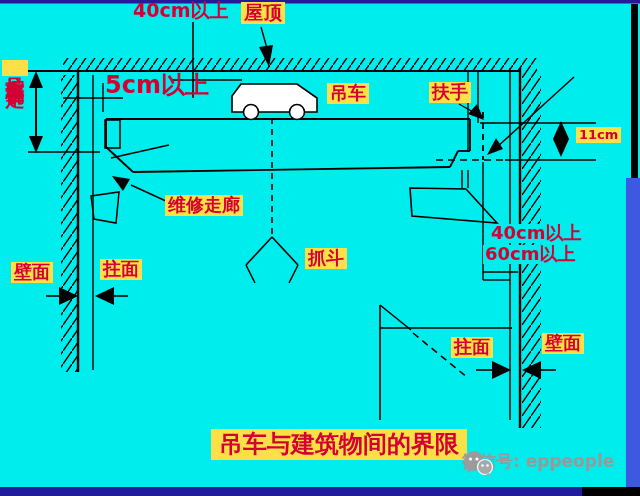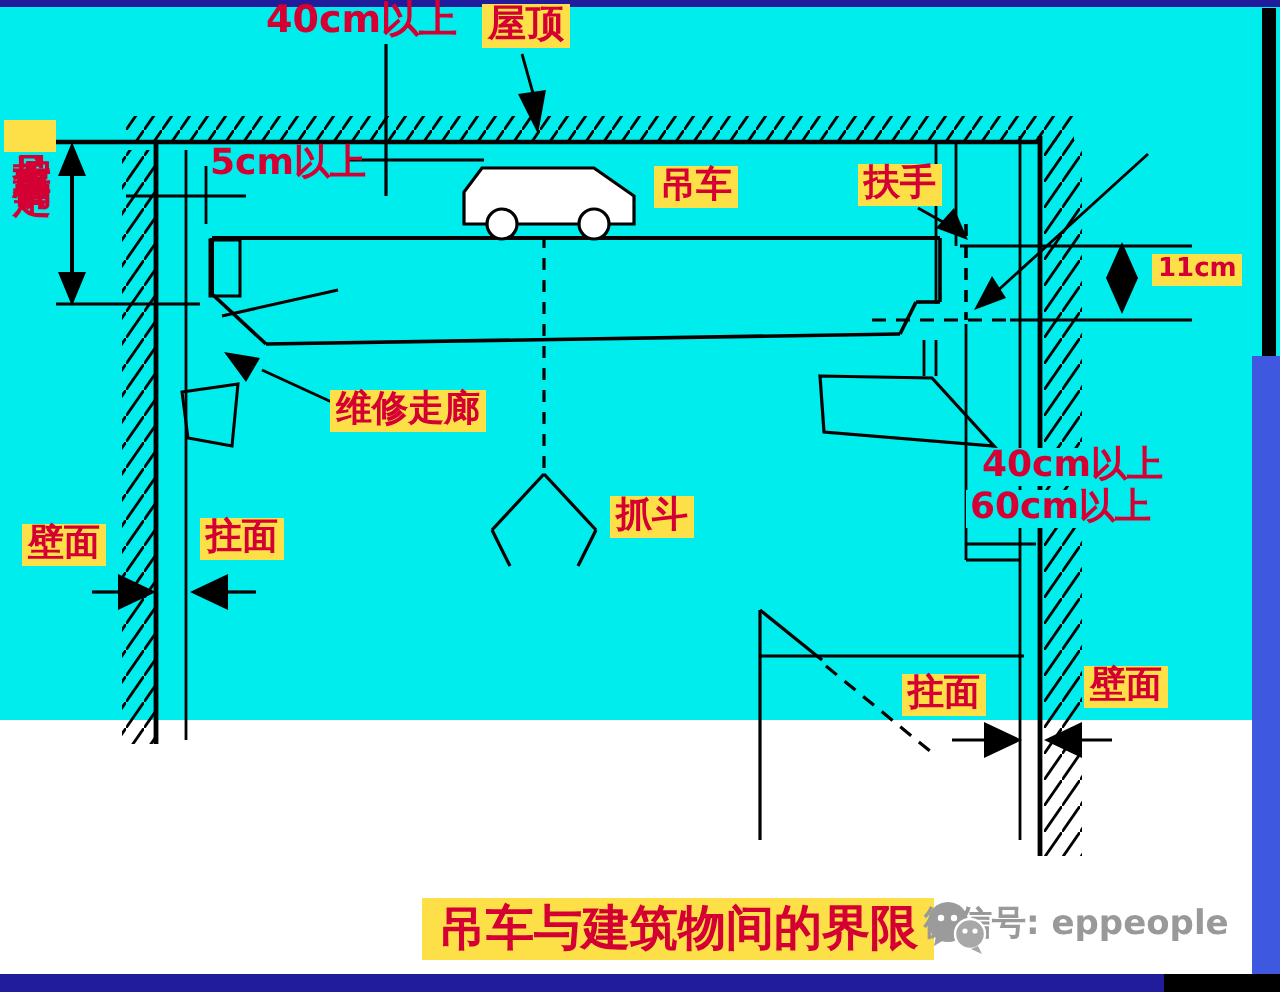--- a/index.html
+++ b/index.html
@@ -1,17 +1,17 @@
 <!DOCTYPE html>
 <html><head>
 <meta charset="utf-8">
 <style>
   html,body{margin:0;padding:0;}
   body{width:640px;height:496px;overflow:hidden;font-family:"DejaVu Sans",sans-serif;}
-  .slide{position:relative;width:640px;height:360px;background:#00EDED;}
+  .slide{position:relative;width:640px;height:496px;background:#00EDED;}
   .slide svg{position:absolute;left:0;top:0;}
   .lbl{position:absolute;color:#D40034;font-weight:bold;line-height:1.05;white-space:nowrap;
        font-family:"DejaVu Sans",sans-serif;}
   .boxed{background:#fde047;padding:1px 3px;}
   .cyanbg{background:#00EDED;padding:0 2px;}
   .vertical{writing-mode:vertical-rl;text-orientation:upright;letter-spacing:2px;}
   .title-lbl{font-size:24px;padding:3px 8px;}
   .watermark{position:absolute;display:flex;align-items:center;gap:6px;color:#999999;
              font-size:17px;font-weight:bold;}
 </style>
@@ -139,34 +139,34 @@
       <line x1="476" y1="370" x2="493" y2="370" stroke-width="1.6"></line>
       <polygon points="511,370 492,361 492,379" stroke="none"></polygon>
       <line x1="556" y1="370" x2="539" y2="370" stroke-width="1.6"></line>
       <polygon points="522,370 541,361 541,379" stroke="none"></polygon>
     </g>
   </svg>
 
   <div class="lbl" style="left:133px;top:1px;font-size:19px;">40cm以上</div>
   <div class="lbl boxed" style="left:241px;top:2px;font-size:19px;">屋顶</div>
   <div class="lbl boxed vertical" style="left:2px;top:60px;font-size:19px;">按吊车容量确定</div>
-  <div class="lbl" style="left:105px;top:73px;font-size:18px;">5cm以上</div>
+  <div class="lbl" style="left:105px;top:73px;font-size:24px;">5cm以上</div>
   <div class="lbl boxed" style="left:327px;top:83px;font-size:18px;">吊车</div>
   <div class="lbl boxed" style="left:429px;top:82px;font-size:18px;">扶手</div>
   <div class="lbl boxed" style="left:576px;top:127px;font-size:13px;">11cm</div>
   <div class="lbl boxed" style="left:165px;top:195px;font-size:18px;">维修走廊</div>
   <div class="lbl boxed" style="left:305px;top:248px;font-size:18px;">抓斗</div>
   <div class="lbl cyanbg" style="left:489px;top:224px;font-size:18px;">40cm以上</div>
   <div class="lbl cyanbg" style="left:483px;top:245px;font-size:18px;">60cm以上</div>
   <div class="lbl boxed" style="left:11px;top:262px;font-size:18px;">壁面</div>
   <div class="lbl boxed" style="left:100px;top:259px;font-size:18px;">拄面</div>
   <div class="lbl boxed" style="left:451px;top:337px;font-size:18px;">拄面</div>
   <div class="lbl boxed" style="left:542px;top:333px;font-size:18px;">壁面</div>
 
-  <div class="lbl boxed title-lbl" style="left:211px;top:449px;">吊车与建筑物间的界限</div>
+  <div class="lbl boxed title-lbl" style="left:211px;top:429px;">吊车与建筑物间的界限</div>
 
   <div class="watermark" style="left:462px;top:450px;">
     <svg width="32" height="28" viewBox="0 0 32 28">
       <circle cx="12" cy="11" r="10" fill="#9b9b9b"></circle>
       <circle cx="8.5" cy="9" r="1.6" fill="#FFFFFF"></circle>
       <circle cx="15" cy="9" r="1.6" fill="#FFFFFF"></circle>
       <path d="M6,18 L5,23 L10,20 Z" fill="#9b9b9b"></path>
       <circle cx="23" cy="17" r="7.5" fill="#a8a8a8" stroke="#FFFFFF" stroke-width="1.2"></circle>
       <circle cx="20.5" cy="15.5" r="1.3" fill="#FFFFFF"></circle>
       <circle cx="25.5" cy="15.5" r="1.3" fill="#FFFFFF"></circle>

